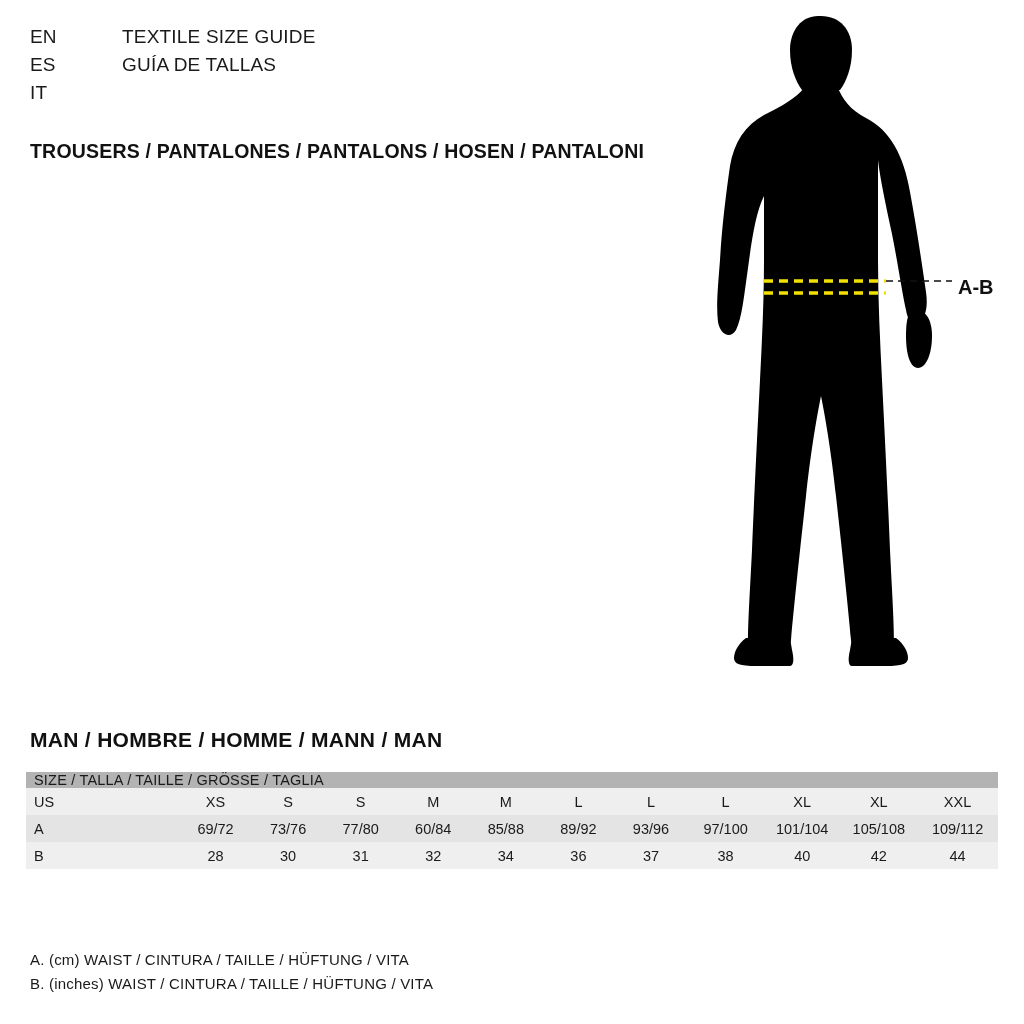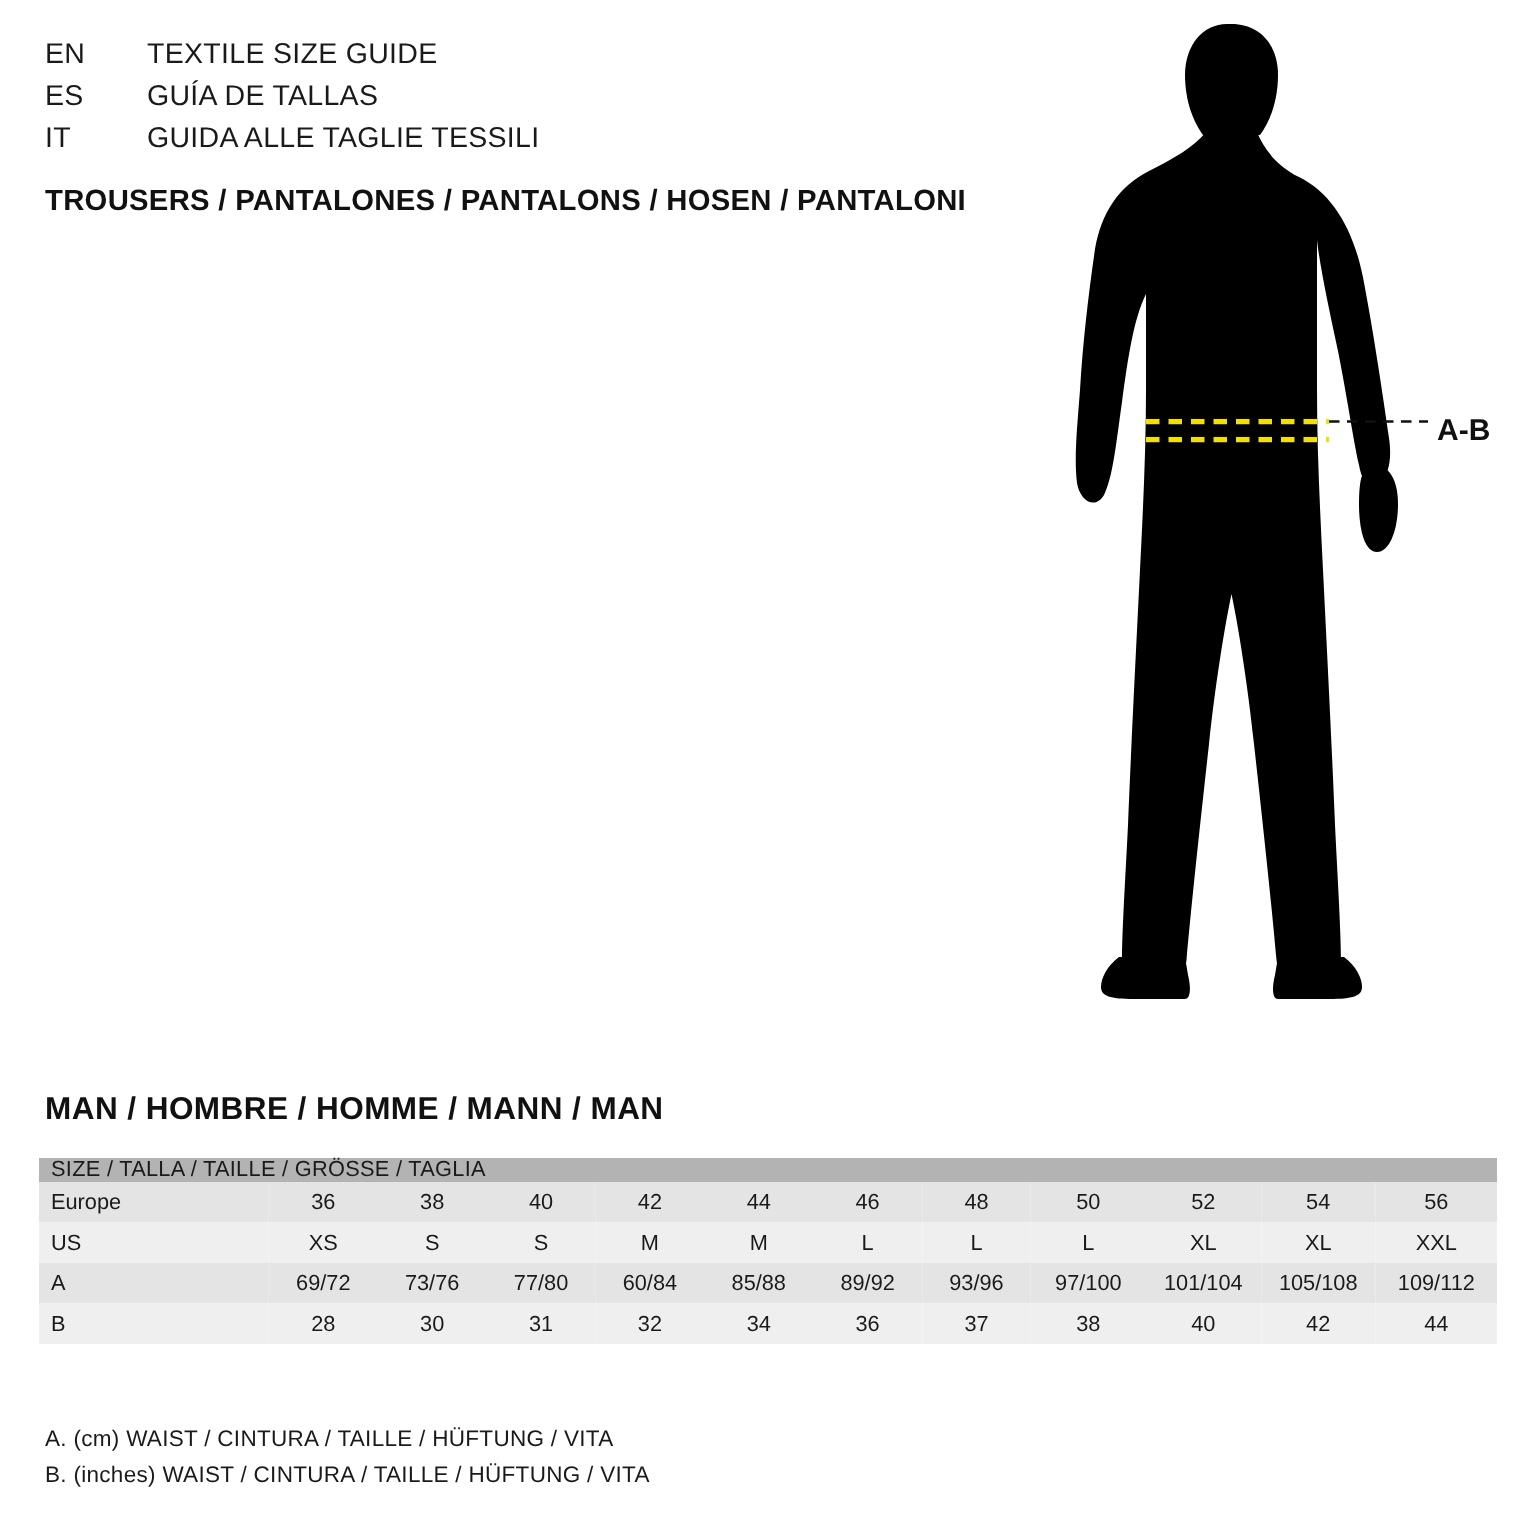--- a/index.html
+++ b/index.html
@@ -20,34 +20,35 @@
   #header {
     position: absolute;
     left: 30px;
     top: 26px;
     width: 660px;
   }
   .lang-row {
     display: flex;
     align-items: baseline;
     height: 28px;
+    gap: 24px;
   }
   .lang-code {
     width: 68px;
     font-size: 19px;
     letter-spacing: 0.2px;
     color: #1a1a1a;
   }
   .lang-text {
     font-size: 19px;
     letter-spacing: 0.2px;
     color: #1a1a1a;
   }
   #garment-title {
-    margin-top: 13px;
+    margin-top: 30px;
     font-size: 19.5px;
     font-weight: bold;
     letter-spacing: 0.2px;
     color: #111111;
   }
 
   
   #figure-wrap {
     position: absolute;
     left: 690px;
@@ -133,21 +134,20 @@
   <div class="lang-row">
     <div class="lang-code">EN</div>
     <div class="lang-text">TEXTILE SIZE GUIDE</div>
   </div>
   <div class="lang-row">
     <div class="lang-code">ES</div>
     <div class="lang-text">GUÍA DE TALLAS</div>
   </div>
   <div class="lang-row">
     <div class="lang-code">IT</div>
-    <div class="lang-text">GUIDA ALLE TAGLIE TESSILI</div>
   </div>
   <div id="garment-title">TROUSERS / PANTALONES / PANTALONS / HOSEN / PANTALONI</div>
 </div>
 
 <div id="figure-wrap">
   <svg id="figure-svg" width="320" height="660" viewBox="0 0 320 660">
 
     <path d="M128 6 C112 6 100 20 100 40 C100 58 106 72 112 80 L150 80 C156 72 162 58 162 40 C162 20 150 6 131 6 Z" fill="#000000"></path>
 
     <path d="M114 78
@@ -211,34 +211,20 @@
       <col style="width:76px">
     <col style="width:76px">
       <col style="width:80px">
   </colgroup>
   <thead>
     <tr>
       <th class="hdr-cell" colspan="12">SIZE / TALLA / TAILLE / GRÖSSE / TAGLIA</th>
     </tr>
   </thead>
   <tbody>
-    <tr class="row-even">
-      <td class="label-col">Europe</td>
-      <td>36</td>
-      <td>38</td>
-      <td>40</td>
-      <td>42</td>
-      <td>44</td>
-      <td>46</td>
-      <td>48</td>
-      <td>50</td>
-      <td>52</td>
-      <td>54</td>
-      <td>56</td>
-    </tr>
     <tr class="row-odd">
       <td class="label-col">US</td>
       <td>XS</td>
       <td>S</td>
       <td>S</td>
       <td>M</td>
       <td>M</td>
       <td>L</td>
       <td>L</td>
       <td>L</td>

